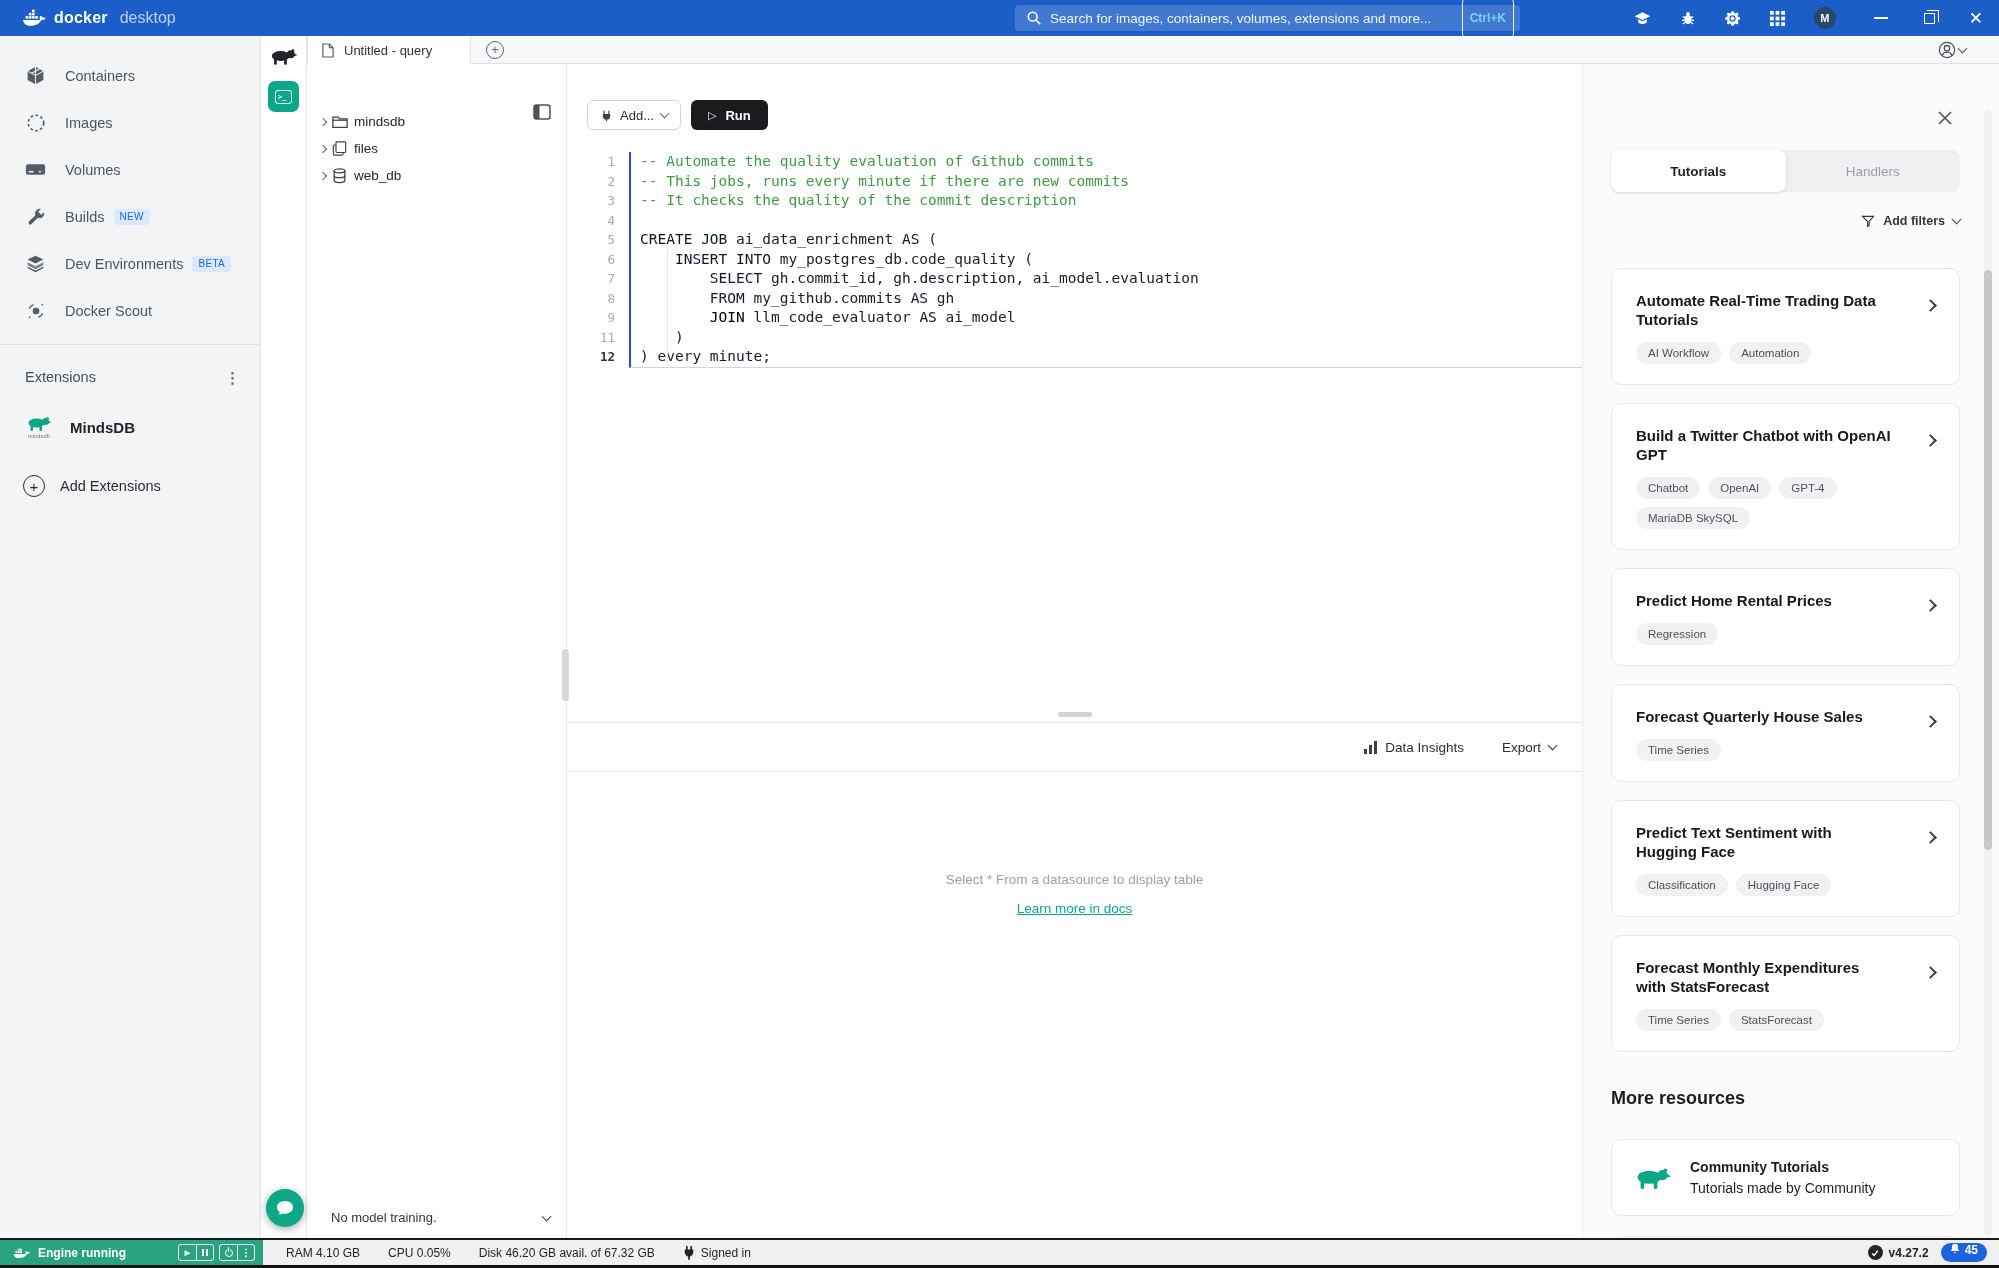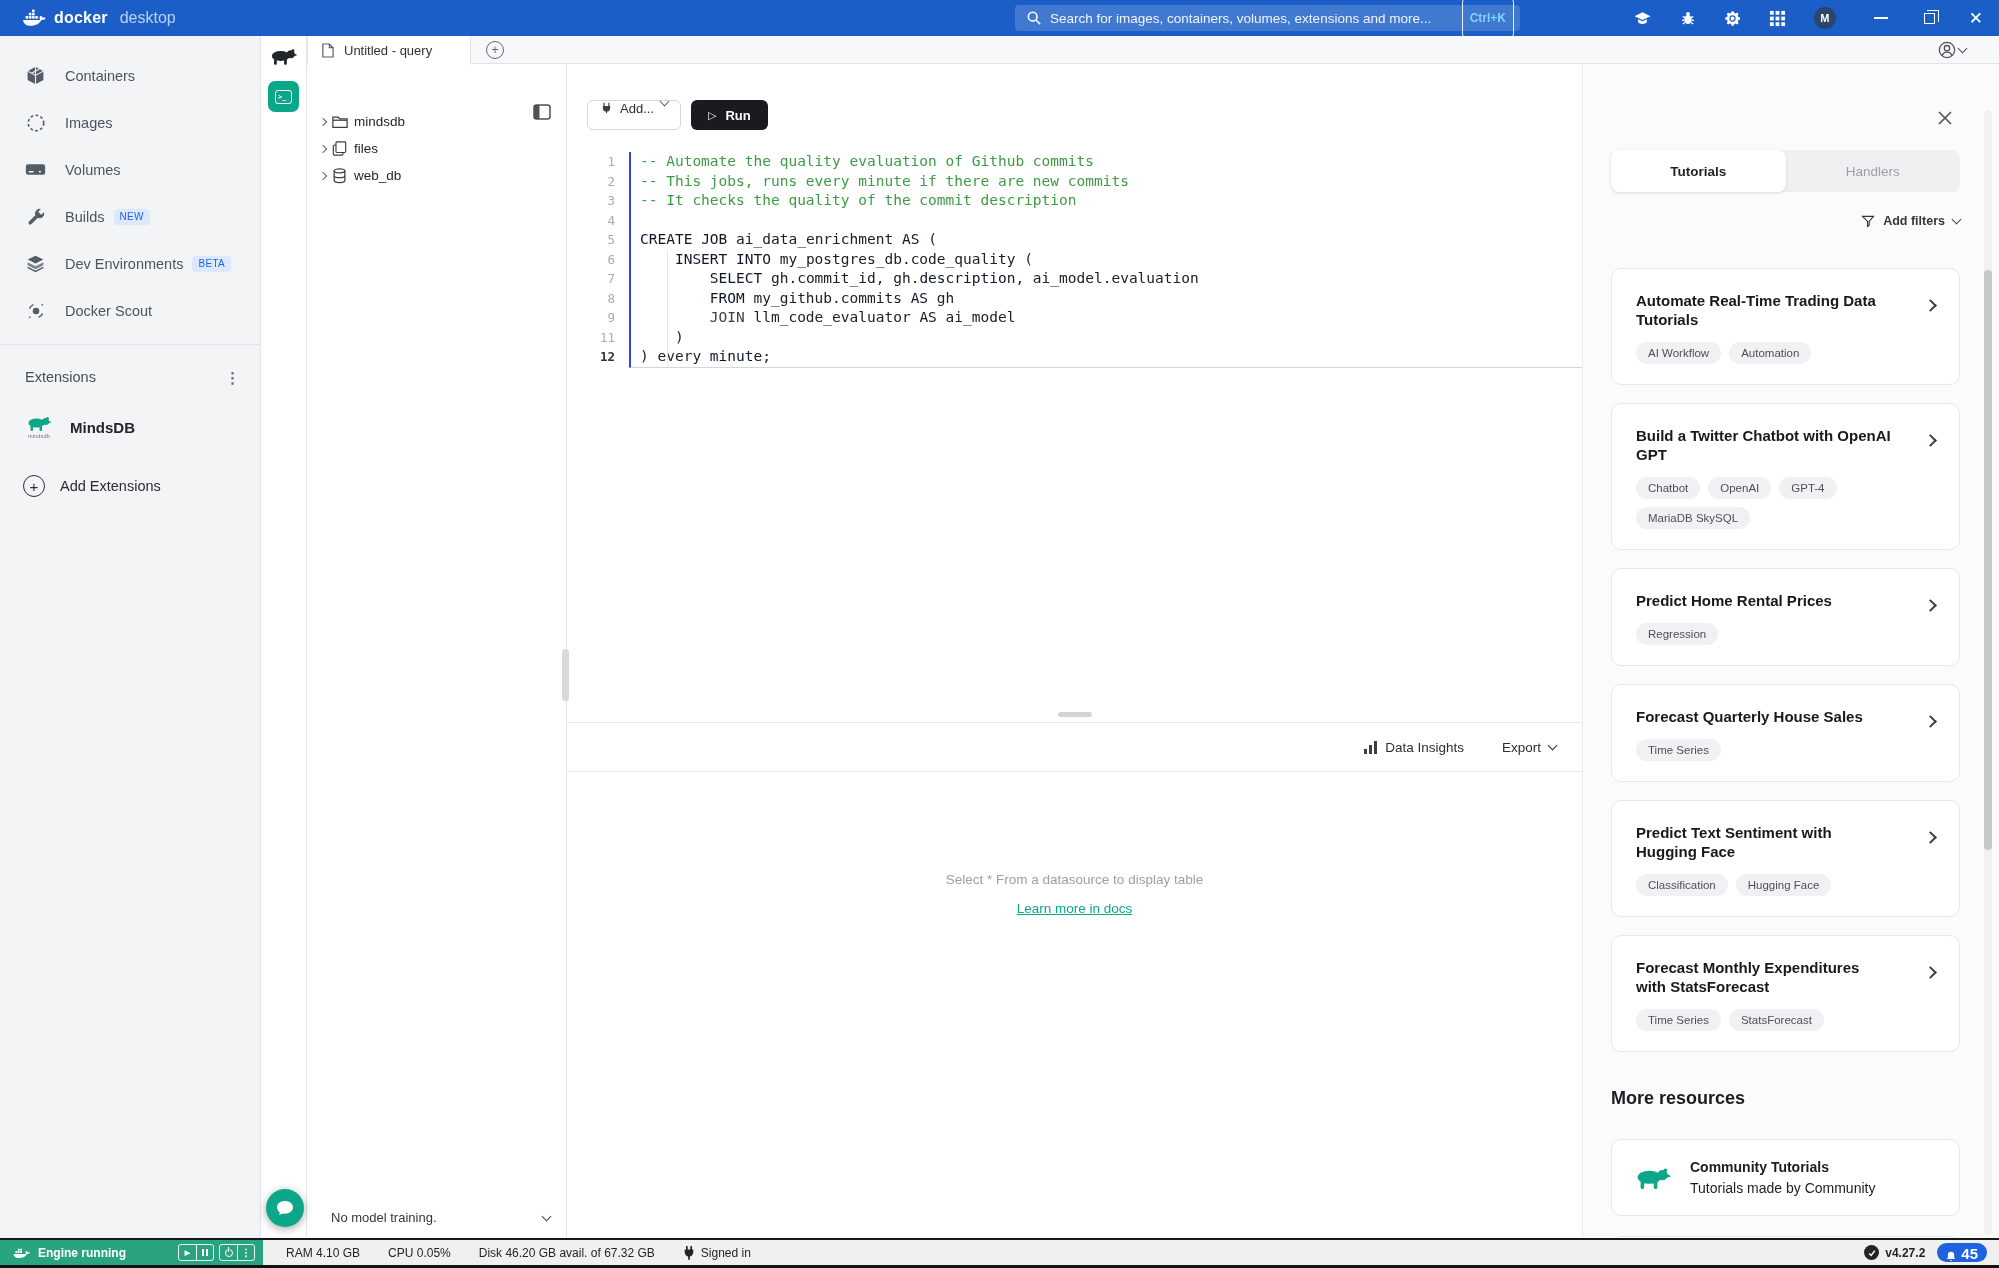--- a/index.html
+++ b/index.html
@@ -61,32 +61,32 @@
 .tree-item{display:flex;align-items:center;height:27px;padding-left:13px;font-size:13.5px;color:#22262a;cursor:pointer}
 .tree-item .chr{color:#5f6368;margin-right:6px}
 .tree-item .ticon2{width:17px;height:16px;color:#3c4043;margin-right:5px;display:flex;align-items:center}
 .explorer-footer{position:absolute;bottom:13px;left:0;right:0;display:flex;align-items:center;padding:0 16px 0 24px;font-size:13px;color:#33373c}
 .explorer-footer .chd{margin-left:auto;color:#44484d}
 
 
 .editor-col{flex:1;display:flex;flex-direction:column;min-width:0;background:#fff}
 .editor-top{height:658px;position:relative;padding:36px 0 0 20px;flex:0 0 auto}
 .editor-actions{display:flex;gap:10px}
-.btn-add{height:30px;border:1px solid #d6d7d9;border-radius:6px;background:#fff;display:flex;align-items:flex-start;gap:7px;padding:0 12px;font-size:13px;color:#2b2f33;cursor:pointer}
+.btn-add{height:30px;border:1px solid #d6d7d9;border-radius:6px;background:#fff;display:flex;align-items:center;gap:7px;padding:0 12px;font-size:13px;color:#2b2f33;cursor:pointer}
 .btn-add .chd{color:#5f6368}
 .btn-run{height:30px;border-radius:6px;background:#191b1e;color:#fff;display:flex;align-items:center;gap:9px;padding:0 17px;font-size:13px;font-weight:600;cursor:pointer}
 .btn-run .play{font-size:11px;font-weight:400}
 .code{margin-top:22px;margin-left:-20px;font-family:"DejaVu Sans Mono",monospace;font-size:14.5px;line-height:19.5px;position:relative}
 .code-line{display:flex}
 .ln{width:62px;text-align:right;padding-right:14px;color:#a8abae;font-size:12.5px;flex:0 0 auto}
 .lc{border-left:2px solid #2f46d8;padding-left:9px;white-space:pre;flex:1;min-height:19.5px}
 .code-line.active .ln{color:#303438;font-weight:700}
 .code-line.active .lc{border-bottom:1px solid #d5d6d8}
 .indent-guide{position:absolute;left:100px;top:97.5px;height:117px;border-left:1px solid #e5e6e8}
-.tk-k{color:#0f172a}.tk-c{color:#3f9b45}.tk-g{color:#404040}.tk-d{color:#202124}
+.tk-k{color:#0f172a}.tk-c{color:#3f9b45}.tk-g{color:#000000}.tk-d{color:#202124}
 .h-pill{position:absolute;bottom:5px;left:50%;transform:translateX(-50%);width:34px;height:5px;border-radius:3px;background:#d2d3d5;cursor:row-resize}
 .v-pill{position:absolute;left:-5px;top:585px;width:7px;height:52px;border-radius:4px;background:#d8d9db;z-index:5;cursor:col-resize}
 .results-toolbar{height:50px;border-top:1px solid #e5e6e8;border-bottom:1px solid #e5e6e8;display:flex;align-items:center;justify-content:flex-end;gap:38px;padding-right:26px;font-size:13.5px;color:#2b2f33;flex:0 0 auto}
 .rt-item{display:flex;align-items:center;gap:8px;cursor:pointer}
 .results-body{flex:1;display:flex;flex-direction:column;align-items:center;padding-top:100px;font-size:13.5px;color:#9aa0a6}
 .docs-link{margin-top:14px;color:#0ca789;text-decoration:underline;cursor:pointer}
 
 
 .right-panel{width:417px;background:#fbfbfc;border-left:1px solid #ececee;position:relative;padding:0 39px 0 28px;overflow:hidden;flex:0 0 auto}
 .panel-close{position:absolute;top:46px;right:46px;color:#4c5258;cursor:pointer}
@@ -126,21 +126,21 @@
 .pausebars{display:flex;gap:2px}.pausebars i{width:2px;height:7px;background:#fff;display:block}
 .pwr{width:8px;height:8px;border:1.4px solid #fff;border-radius:50%;position:relative}
 .pwr:before{content:"";position:absolute;left:2.2px;top:-3px;width:1.6px;height:5px;background:#2aa381;box-shadow:0 0 0 .5px #2aa381}
 .pwr:after{content:"";position:absolute;left:2.6px;top:-2.5px;width:1.4px;height:4.5px;background:#fff}
 .vdots{font-size:10px;line-height:1;letter-spacing:0}
 .f-item{display:flex;align-items:center;gap:6px;margin-left:28px;white-space:nowrap}
 .f-item.first{margin-left:23px}
 .f-right{margin-left:auto;display:flex;align-items:center;gap:12px;padding-right:12px}
 .ver{display:flex;align-items:center;gap:6px;font-weight:700}
 .ver-check{width:15px;height:15px;border-radius:50%;background:#232629;display:flex;align-items:center;justify-content:center}
-.notif{height:19px;border-radius:10px;background:#1d63e0;color:#fff;display:flex;align-items:flex-end;gap:5px;padding:0 9px;font-size:15px;font-weight:700;cursor:pointer}
+.notif{height:19px;border-radius:10px;background:#1d63e0;color:#fff;display:flex;align-items:flex-start;gap:5px;padding:0 9px;font-size:12px;font-weight:700;cursor:pointer}
 
 
 .chr{display:inline-block;width:6px;height:6px;border-right:1.6px solid currentColor;border-top:1.6px solid currentColor;transform:rotate(45deg)}
 .chd{display:inline-block;width:7px;height:7px;border-right:1.6px solid currentColor;border-bottom:1.6px solid currentColor;transform:rotate(45deg);margin-top:-3px}
 .chr-lg{display:inline-block;width:9px;height:9px;border-right:2px solid currentColor;border-top:2px solid currentColor;transform:rotate(45deg)}
 .bars-icon{display:inline-flex;align-items:flex-end;gap:2px;height:13px}
 .bars-icon i{width:3px;background:#3c4043;display:block}
 </style>
 </head>
 <body>

